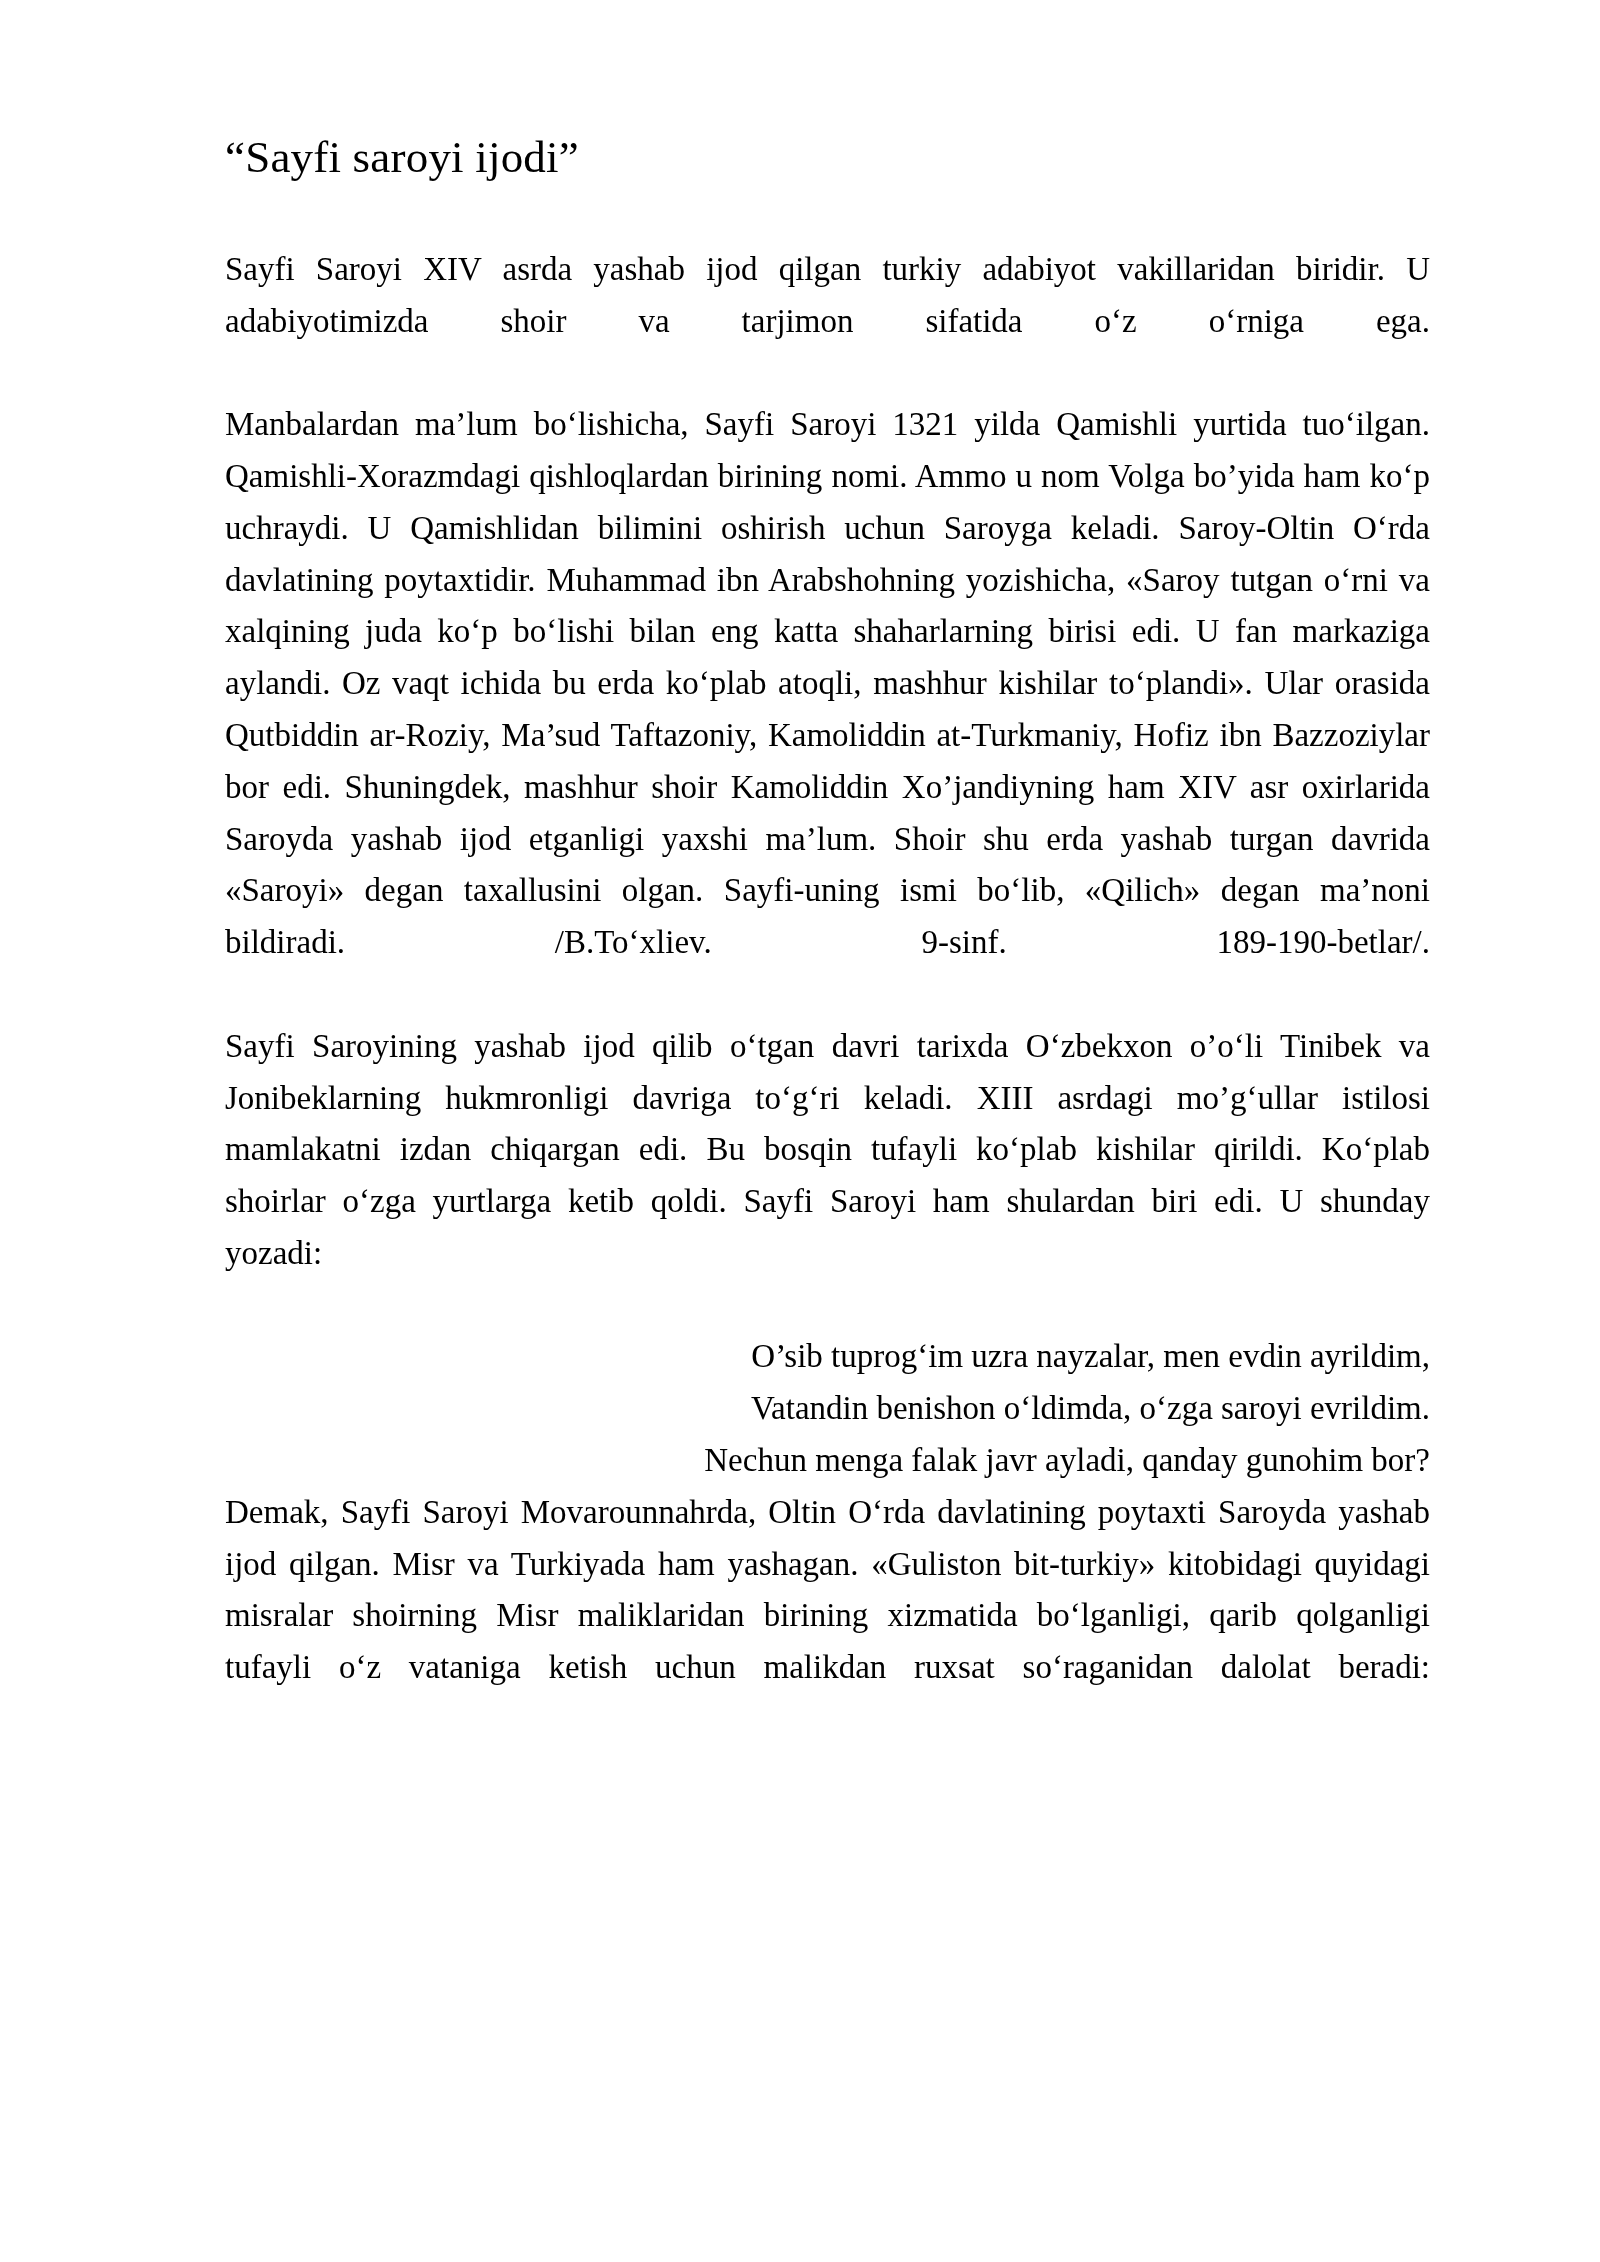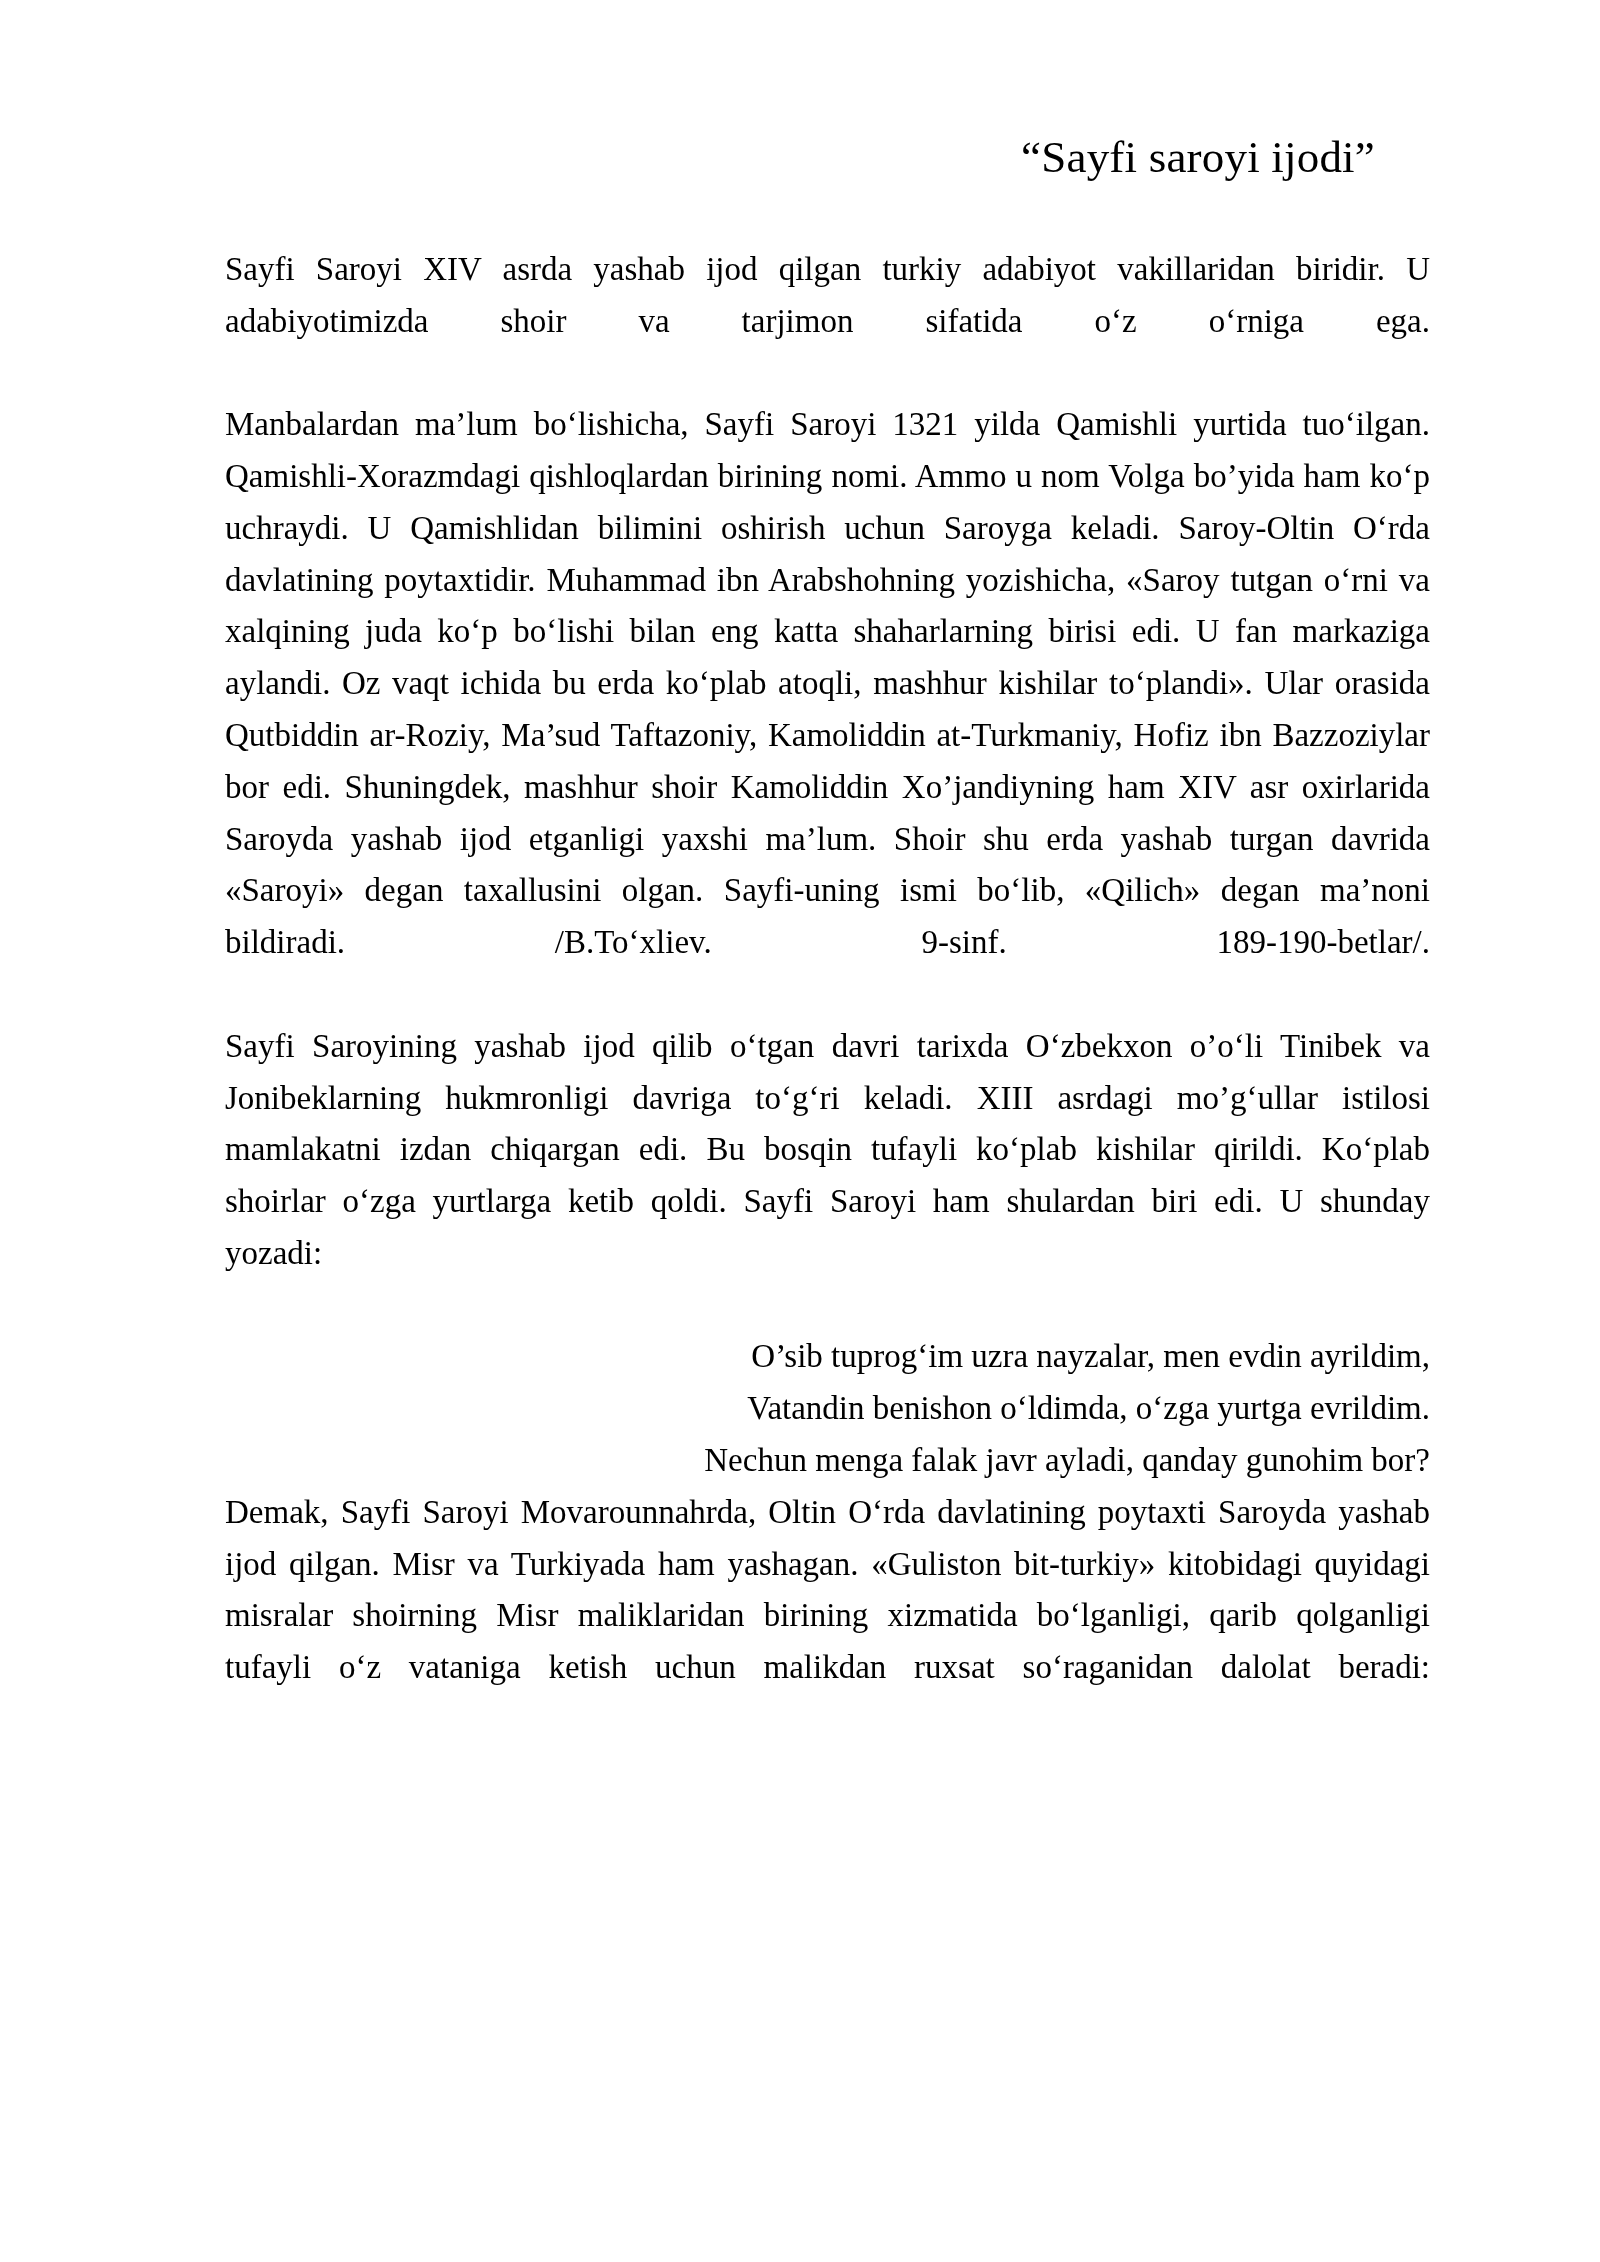--- a/index.html
+++ b/index.html
@@ -18,21 +18,21 @@
   .page {
     box-sizing: border-box;
     width: 1600px;
     height: 2262px;
     background: #ffffff;
     padding: 132px 170px 0 225px;
     position: relative;
   }
 
   .doc-title {
-    text-align: right;
+    text-align: left;
     font-size: 45px;
     font-weight: normal;
     line-height: 1.15;
     margin: 0 0 60px 0;
     letter-spacing: 0.2px;
     padding-right: 55px;
   }
 
   .body-block {
     font-size: 33px;
@@ -77,20 +77,20 @@
   <div class="body-block">
 
     <p class="para">Sayfi Saroyi XIV asrda yashab ijod qilgan turkiy adabiyot vakillaridan biridir. U adabiyotimizda shoir va tarjimon sifatida o‘z o‘rniga ega.</p>
 
     <p class="para">Manbalardan ma’lum bo‘lishicha, Sayfi Saroyi 1321 yilda Qamishli yurtida tuo‘ilgan. Qamishli-Xorazmdagi qishloqlardan birining nomi. Ammo u nom Volga bo’yida ham ko‘p uchraydi. U Qamishlidan bilimini oshirish uchun Saroyga keladi. Saroy-Oltin O‘rda davlatining poytaxtidir. Muhammad ibn Arabshohning yozishicha, «Saroy tutgan o‘rni va xalqining juda ko‘p bo‘lishi bilan eng katta shaharlarning birisi edi. U fan markaziga aylandi. Oz vaqt ichida bu erda ko‘plab atoqli, mashhur kishilar to‘plandi». Ular orasida Qutbiddin ar-Roziy, Ma’sud Taftazoniy, Kamoliddin at-Turkmaniy, Hofiz ibn Bazzoziylar bor edi. Shuningdek, mashhur shoir Kamoliddin Xo’jandiyning ham XIV asr oxirlarida Saroyda yashab ijod etganligi yaxshi ma’lum. Shoir shu erda yashab turgan davrida «Saroyi» degan taxallusini olgan. Sayfi-uning ismi bo‘lib, «Qilich» degan ma’noni bildiradi. /B.To‘xliev. 9-sinf. 189-190-betlar/.</p>
 
     <p class="para">Sayfi Saroyining yashab ijod qilib o‘tgan davri tarixda O‘zbekxon o’o‘li Tinibek va Jonibeklarning hukmronligi davriga to‘g‘ri keladi. XIII asrdagi mo’g‘ullar istilosi mamlakatni izdan chiqargan edi. Bu bosqin tufayli ko‘plab kishilar qirildi. Ko‘plab shoirlar o‘zga yurtlarga ketib qoldi. Sayfi Saroyi ham shulardan biri edi. U shunday yozadi:</p>
 
     <div class="verse-block">
       <p class="verse-line">O’sib tuprog‘im uzra nayzalar, men evdin ayrildim,</p>
-      <p class="verse-line">Vatandin benishon o‘ldimda, o‘zga yurtga evrildim.</p>
+      <p class="verse-line">Vatandin benishon o‘ldimda, o‘zga saroyi evrildim.</p>
       <p class="verse-line">Nechun menga falak javr ayladi, qanday gunohim bor?</p>
     </div>
 
     <p class="para">Demak, Sayfi Saroyi Movarounnahrda, Oltin O‘rda davlatining poytaxti Saroyda yashab ijod qilgan. Misr va Turkiyada ham yashagan. «Guliston bit-turkiy» kitobidagi quyidagi misralar shoirning Misr maliklaridan birining xizmatida bo‘lganligi, qarib qolganligi tufayli o‘z vataniga ketish uchun malikdan ruxsat so‘raganidan dalolat beradi:</p>
 
   </div>
 </div>
 
 </body></html>

